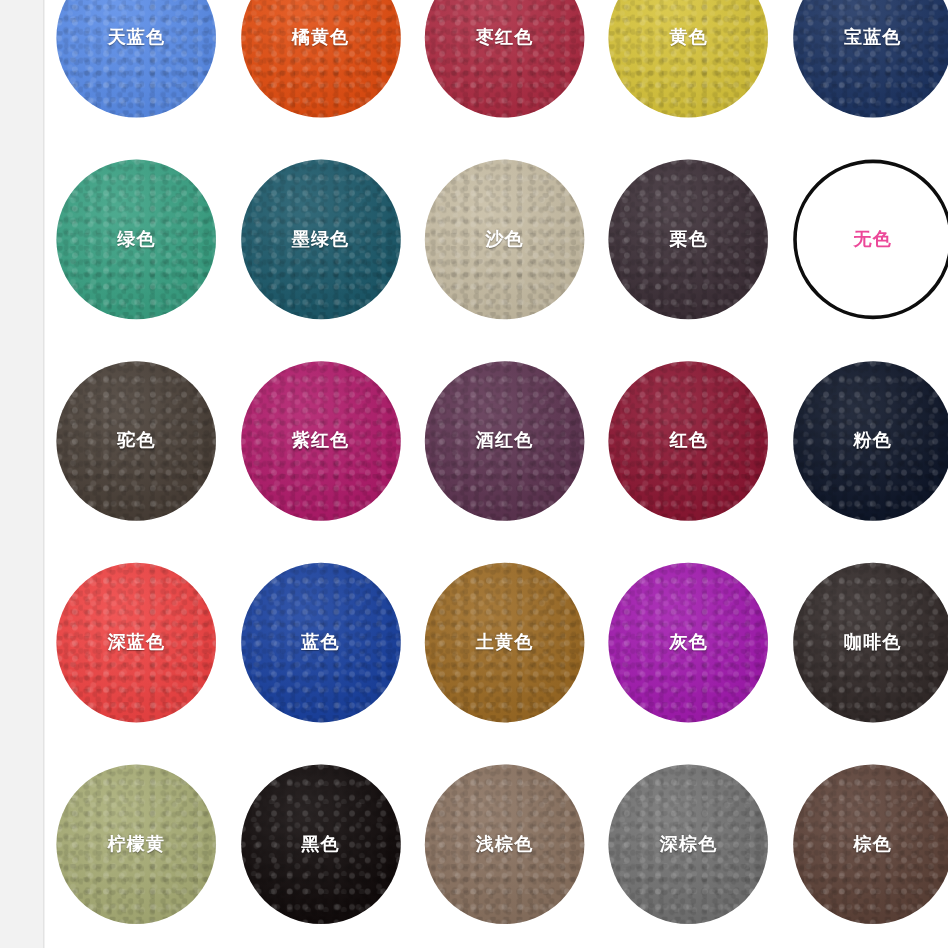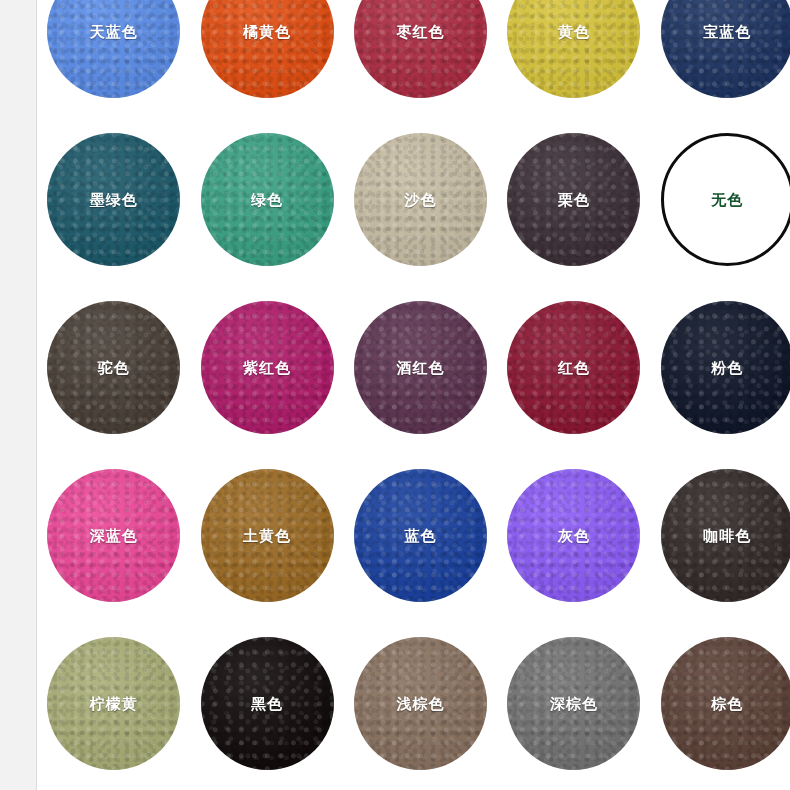--- a/index.html
+++ b/index.html
@@ -102,21 +102,21 @@
   }
   .swatch-cell.outlined .swatch-disc {
     border: 3px solid #0d0d0d;
     background: #ffffff !important;
   }
   .swatch-cell.outlined .swatch-disc::before,
   .swatch-cell.outlined .swatch-disc::after {
     display: none;
   }
   .swatch-cell.outlined .swatch-label {
-    color: #14532d;
+    color: #ec4899;
     text-shadow: none;
   }
 </style>
 </head>
 <body>
 
 <div id="page">
   <div id="sheet">
     <div id="swatch-grid">
         <div class="swatch-cell">
@@ -138,27 +138,27 @@
           <div class="swatch-disc" style="background: rgb(215, 196, 60);">
             <span class="swatch-label">黄色</span>
           </div>
         </div>
         <div class="swatch-cell">
           <div class="swatch-disc" style="background: rgb(30, 53, 99);">
             <span class="swatch-label">宝蓝色</span>
           </div>
         </div>
         <div class="swatch-cell">
+          <div class="swatch-disc" style="background: rgb(58, 161, 131);">
+            <span class="swatch-label">绿色</span>
+          </div>
+        </div>
+        <div class="swatch-cell">
           <div class="swatch-disc" style="background: rgb(29, 90, 107);">
             <span class="swatch-label">墨绿色</span>
-          </div>
-        </div>
-        <div class="swatch-cell">
-          <div class="swatch-disc" style="background: rgb(58, 161, 131);">
-            <span class="swatch-label">绿色</span>
           </div>
         </div>
         <div class="swatch-cell">
           <div class="swatch-disc" style="background: rgb(199, 189, 164);">
             <span class="swatch-label">沙色</span>
           </div>
         </div>
         <div class="swatch-cell">
           <div class="swatch-disc" style="background: rgb(61, 48, 56);">
             <span class="swatch-label">栗色</span>
@@ -188,36 +188,36 @@
           <div class="swatch-disc" style="background: rgb(140, 23, 51); text-align: right;">
             <span class="swatch-label">红色</span>
           </div>
         </div>
         <div class="swatch-cell">
           <div class="swatch-disc" style="background: #0f172a;">
             <span class="swatch-label">粉色</span>
           </div>
         </div>
         <div class="swatch-cell">
-          <div class="swatch-disc" style="background: #ec4899;">
+          <div class="swatch-disc" style="background: #ef4444;">
             <span class="swatch-label">深蓝色</span>
+          </div>
+        </div>
+        <div class="swatch-cell">
+          <div class="swatch-disc" style="background: rgb(27, 66, 160);">
+            <span class="swatch-label">蓝色</span>
           </div>
         </div>
         <div class="swatch-cell">
           <div class="swatch-disc" style="background: rgb(156, 107, 37);">
             <span class="swatch-label">土黄色</span>
           </div>
         </div>
         <div class="swatch-cell">
-          <div class="swatch-disc" style="background: rgb(27, 66, 160);">
-            <span class="swatch-label">蓝色</span>
-          </div>
-        </div>
-        <div class="swatch-cell">
-          <div class="swatch-disc" style="background: #8b5cf6;">
+          <div class="swatch-disc" style="background: #a21caf;">
             <span class="swatch-label">灰色</span>
           </div>
         </div>
         <div class="swatch-cell">
           <div class="swatch-disc" style="background: rgb(51, 43, 42);">
             <span class="swatch-label">咖啡色</span>
           </div>
         </div>
         <div class="swatch-cell">
           <div class="swatch-disc" style="background: rgb(168, 173, 118);">

